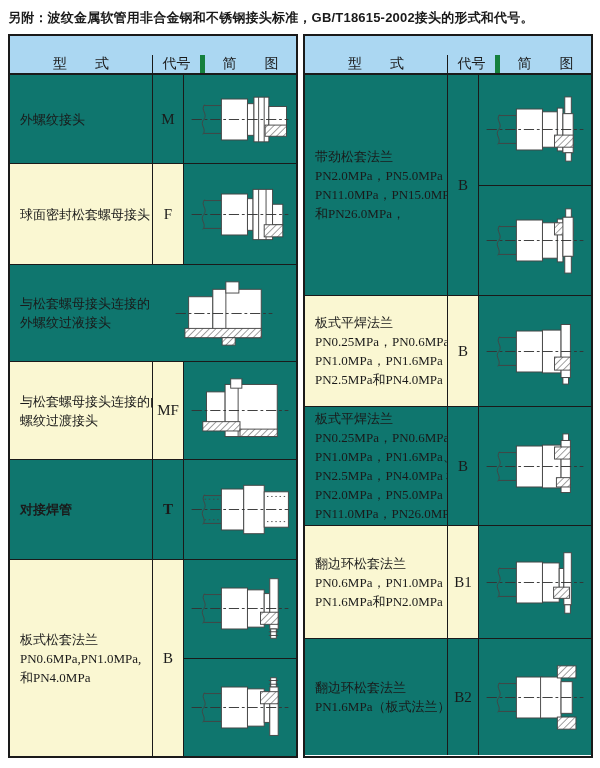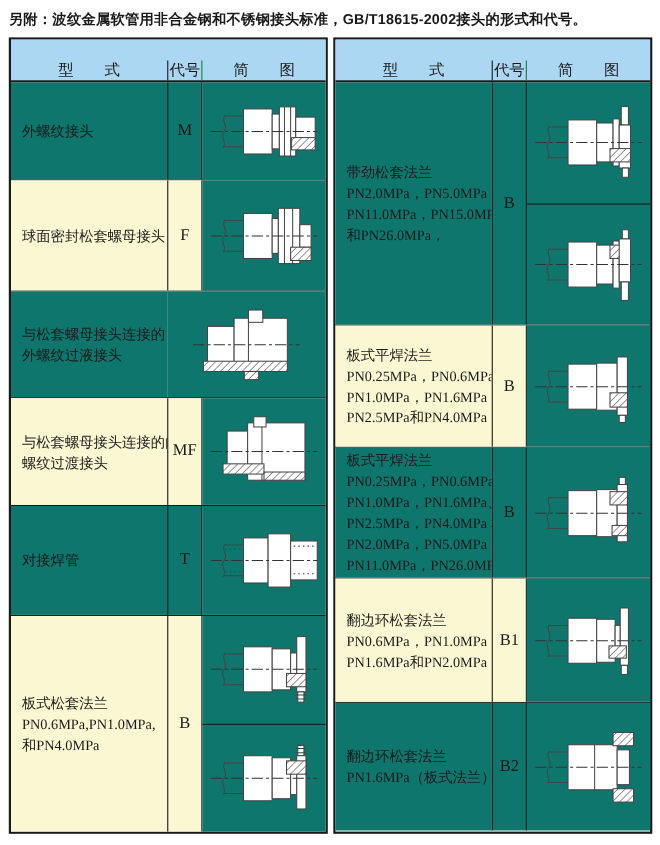--- a/index.html
+++ b/index.html
@@ -14,21 +14,21 @@
   .tables{display:flex;gap:5px;margin-left:8px;width:585px}
   .jtable{
     width:290px;box-sizing:border-box;border:2px solid #1a1a1a;background:#fff;
   }
   .hrow{
     display:flex;height:37px;background:#abd7f2;border-bottom:2px solid #1a1a1a;
     font-family:"Liberation Serif","DejaVu Serif",serif;font-size:14px;align-items:flex-end;
   }
   .hcell{box-sizing:border-box;display:flex;align-items:center;justify-content:center}
   .hcell.type{width:142px}
-  .hcell.code{width:32px;border-left:1px solid #1a1a1a;border-right:1px solid #15803d}
+  .hcell.code{width:53px;border-left:1px solid #1a1a1a;border-right:5px solid #15803d}
   .hcell.diag{flex:1}
   .row{display:flex;border-bottom:1px solid #1a1a1a}
   .row:last-child{border-bottom:none}
   .cell{box-sizing:border-box;background:#0f766e}
   .cell.type{
     width:142px;display:flex;flex-direction:column;justify-content:center;
     padding:4px 4px 4px 10px;font-size:13px;line-height:19px;
     font-family:"Liberation Serif","DejaVu Serif",serif;
   }
   .cell.code{
@@ -155,21 +155,21 @@
               <rect x="40" y="8" width="56" height="56" fill="#fff" stroke="#444" stroke-width="1"></rect>
               <line x1="54" y1="8" x2="54" y2="64" stroke="#444" stroke-width="1"></line>
               <rect x="46" y="2" width="12" height="10" fill="#fff" stroke="#444" stroke-width="1"></rect>
               <rect x="16" y="48" width="40" height="10" fill="url(#h4)" stroke="#444" stroke-width="1"></rect>
               <rect x="56" y="56" width="40" height="8" fill="url(#h4)" stroke="#444" stroke-width="1"></rect>
               <line x1="4" y1="36" x2="108" y2="36" stroke="#333" stroke-width="1" stroke-dasharray="11 3 3 3"></line>
             </svg>
           </div>
         </div>
       </div>
-      <div class="row" style="height: 99px;">
+      <div class="row" style="height: 99px; font-weight: bold;">
         <div class="cell type">
           <div class="tline">对接焊管</div>
         </div>
         <div class="cell code">T</div>
         <div class="cell diag">
           <div class="dbox">
             <svg class="dsvg" viewBox="0 0 112 72" xmlns="http://www.w3.org/2000/svg">
               <defs>
                 <pattern id="h5" width="5" height="5" patternUnits="userSpaceOnUse" patternTransform="rotate(45)">
                   <rect width="5" height="5" fill="#fff"></rect>

